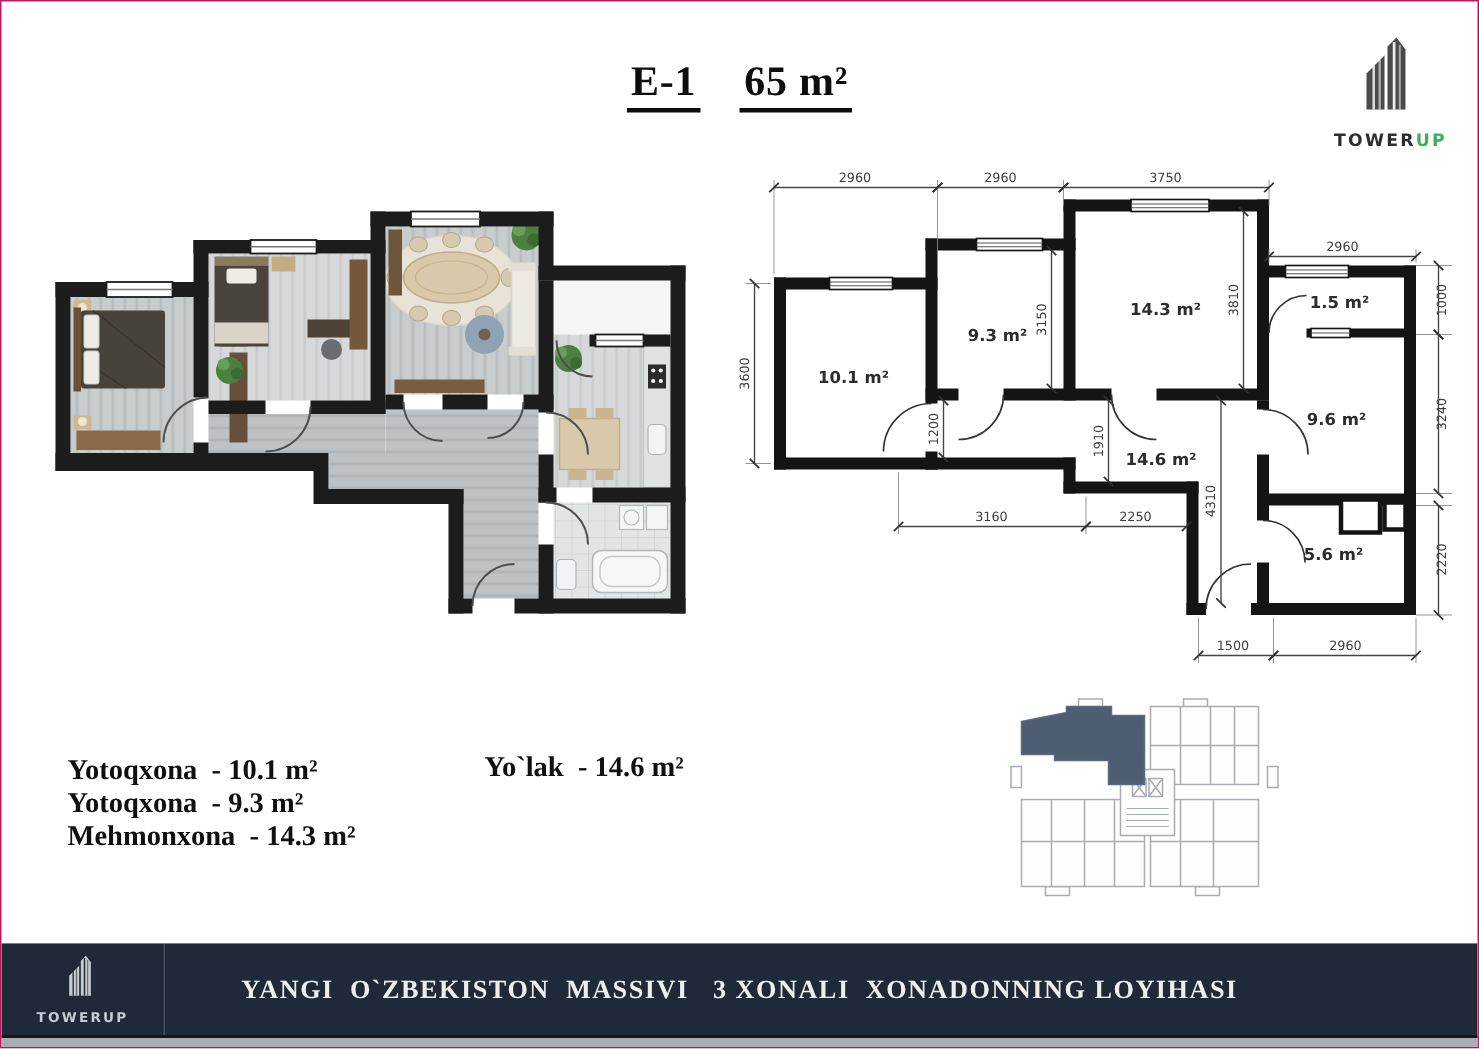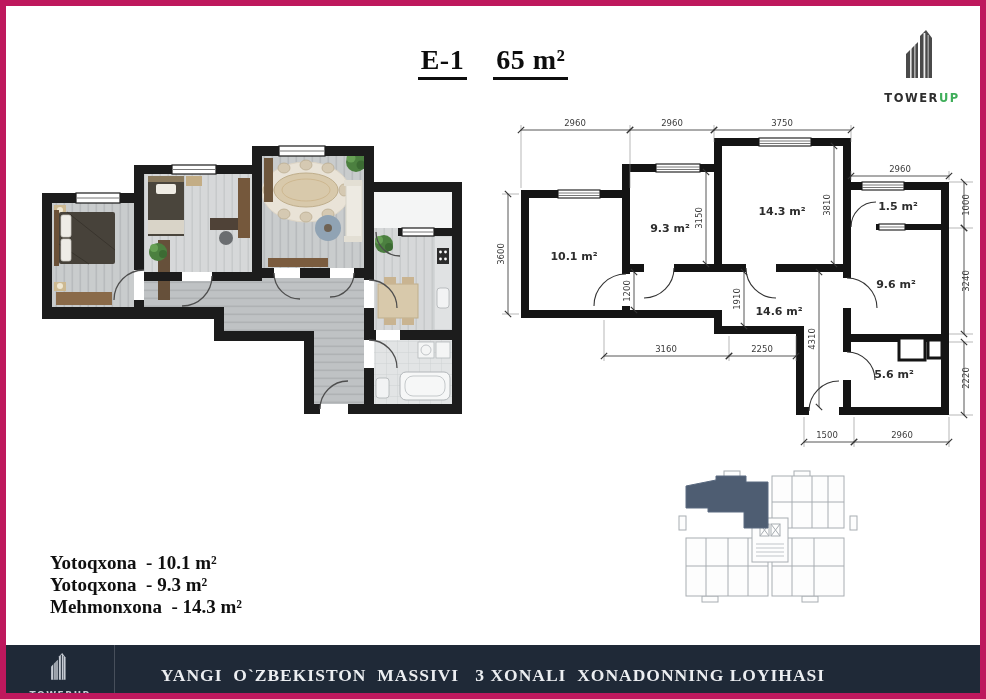--- a/index.html
+++ b/index.html
@@ -1,37 +1,37 @@
 <!DOCTYPE html>
 <html><head>
 <meta charset="utf-8">
 <style>
   html,body{margin:0;padding:0;background:#e8e8e8;}
   .page{position:relative;width:986px;height:699px;background:#ffffff;overflow:hidden;
-        font-family:"Liberation Serif",serif;border:6px solid #be185d;box-sizing:border-box;}
+        font-family:"Liberation Serif",serif;border:1px solid #be185d;box-sizing:border-box;}
   
   .title{position:absolute;top:38px;left:0;width:100%;text-align:center;
          font-size:28px;font-weight:bold;color:#0d0d0d;letter-spacing:.5px;}
   .title span{display:inline-block;border-bottom:3px solid #0d0d0d;padding:0 3px 1px;margin:0 13px;}
   
   .brand-top{position:absolute;top:20px;right:12px;width:92px;text-align:center;}
   .brand-top .word{font-family:"DejaVu Sans",sans-serif;font-size:11.5px;font-weight:bold;letter-spacing:1.5px;}
   .brand-top .w1{color:#2e2e2e;} .brand-top .w2{color:#3fae5a;}
   
-  .footer{position:absolute;left:0;right:0;bottom:0;height:48px;background:#a9aeb5;}
+  .footer{position:absolute;left:0;right:0;bottom:0;height:69px;background:#a9aeb5;}
   .footer-bar{position:absolute;top:0;left:0;right:0;height:61px;background:#1f2937;border-bottom:2px solid #11161f;}
   .footer-caption{position:absolute;top:0;left:0;right:0;height:61px;line-height:61px;text-align:center;
         color:#eceef1;font-size:17.5px;font-weight:bold;letter-spacing:1px;white-space:pre;}
   .footer-logo{position:absolute;top:0;left:0;width:108px;height:61px;border-right:1px solid rgba(255,255,255,.18);
         display:flex;flex-direction:column;align-items:center;justify-content:center;}
   .footer-logo .word{font-family:"DejaVu Sans",sans-serif;font-size:9px;font-weight:bold;letter-spacing:1.5px;color:#c7ccd4;}
   
   .legend{position:absolute;font-size:19px;font-weight:bold;color:#101010;}
   .legend .row{height:22px;line-height:22px;white-space:pre;}
-  .legend-left{left:44px;top:502px;margin-top:44px;}
+  .legend-left{left:44px;top:502px;}
   .legend-right{left:322px;top:500px;}
   
   .furnished{position:absolute;left:28px;top:126px;}
   .technical{position:absolute;left:488px;top:106px;}
   .keyplan{position:absolute;left:666px;top:460px;}
   svg text{font-family:"DejaVu Sans",sans-serif;}
   .roomlbl{font-size:11px;font-weight:bold;fill:#2d2d2d;}
   .dimlbl{font-size:8.5px;fill:#3c3c3c;}
 </style>
 </head>
@@ -376,20 +376,21 @@
     </g>
   </svg>
 
   <div class="legend legend-left">
     <div class="row"><span>Yotoqxona</span><span>  - </span><span>10.1 m²</span></div>
     <div class="row"><span>Yotoqxona</span><span>  - </span><span>9.3 m²</span></div>
     <div class="row"><span>Mehmonxona</span><span>  - </span><span>14.3 m²</span></div>
   </div>
 
   <div class="legend legend-right">
+    <div class="row"><span>Yo`lak</span><span>  - </span><span>14.6 m²</span></div>
   </div>
 
   <svg class="keyplan" width="192" height="142" viewBox="0 0 192 142">
     <g stroke="#a8adb2" stroke-width="1" fill="#fdfdfd">
       <rect x="52" y="5" width="16" height="7"></rect>
         <rect x="122" y="5" width="16" height="7"></rect>
       <rect x="30" y="130" width="16" height="6"></rect>
         <rect x="130" y="130" width="16" height="6"></rect>
       <rect x="7" y="50" width="7" height="14"></rect>
         <rect x="178" y="50" width="7" height="14"></rect>

